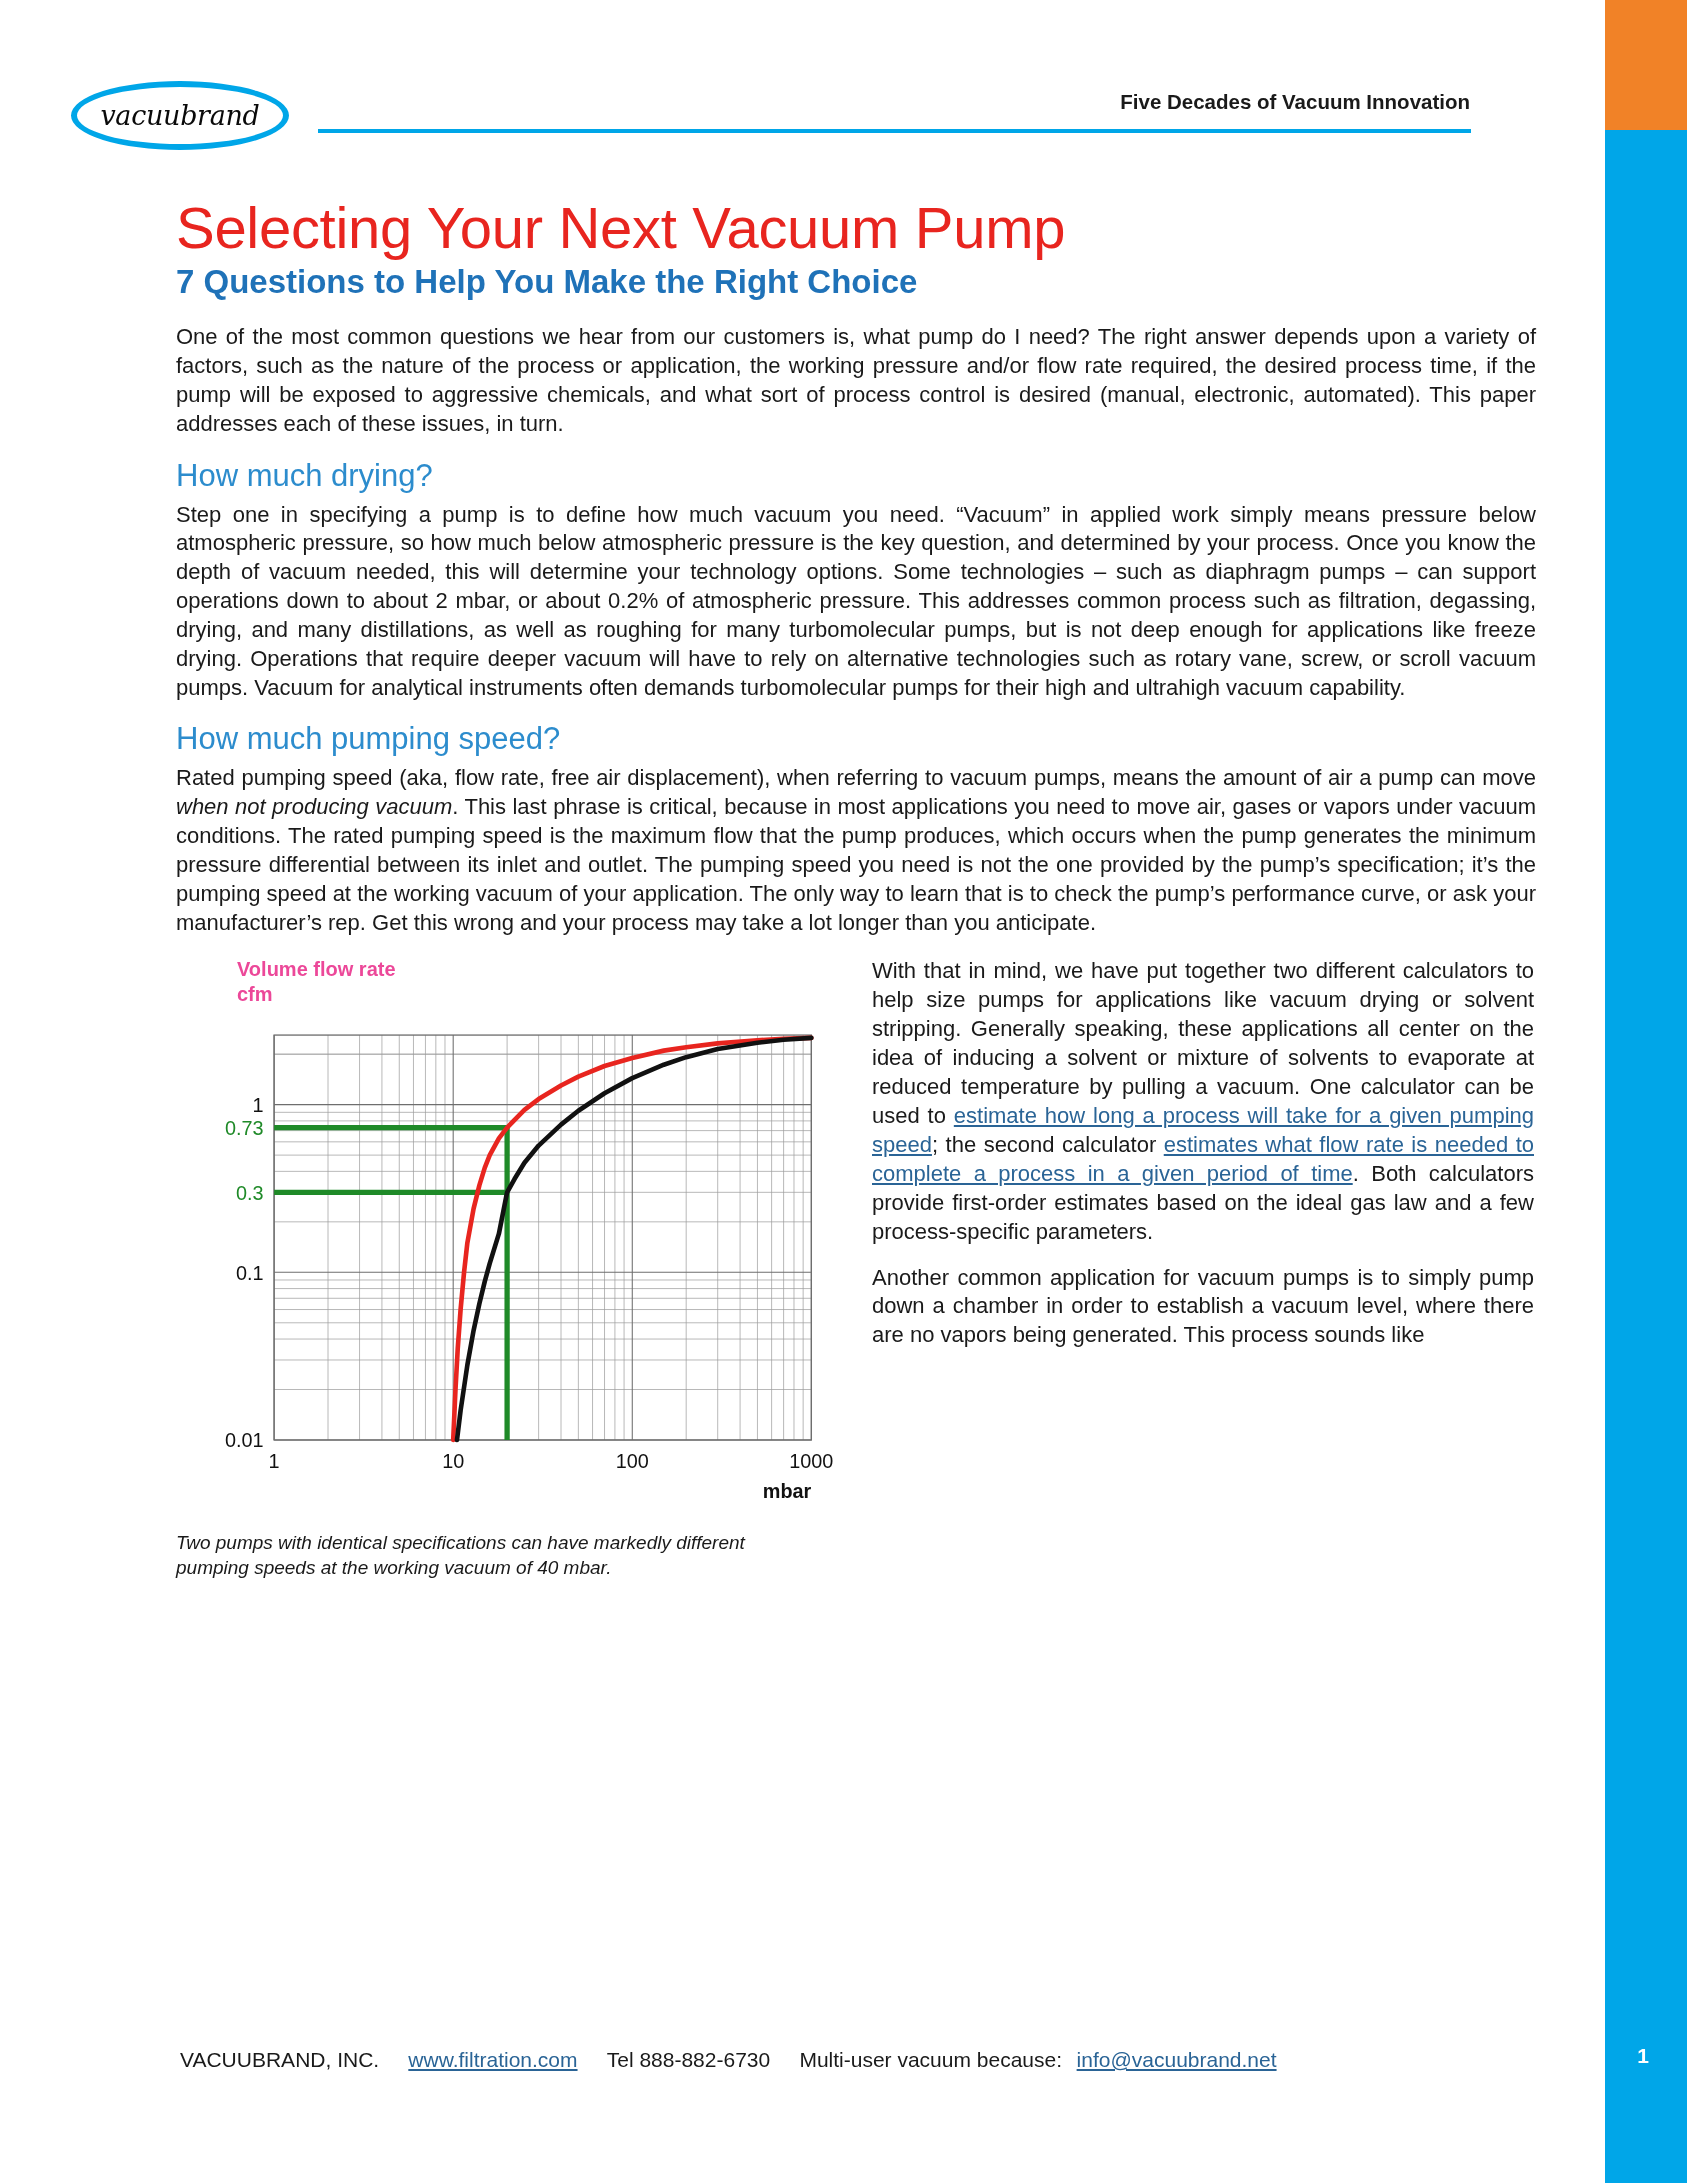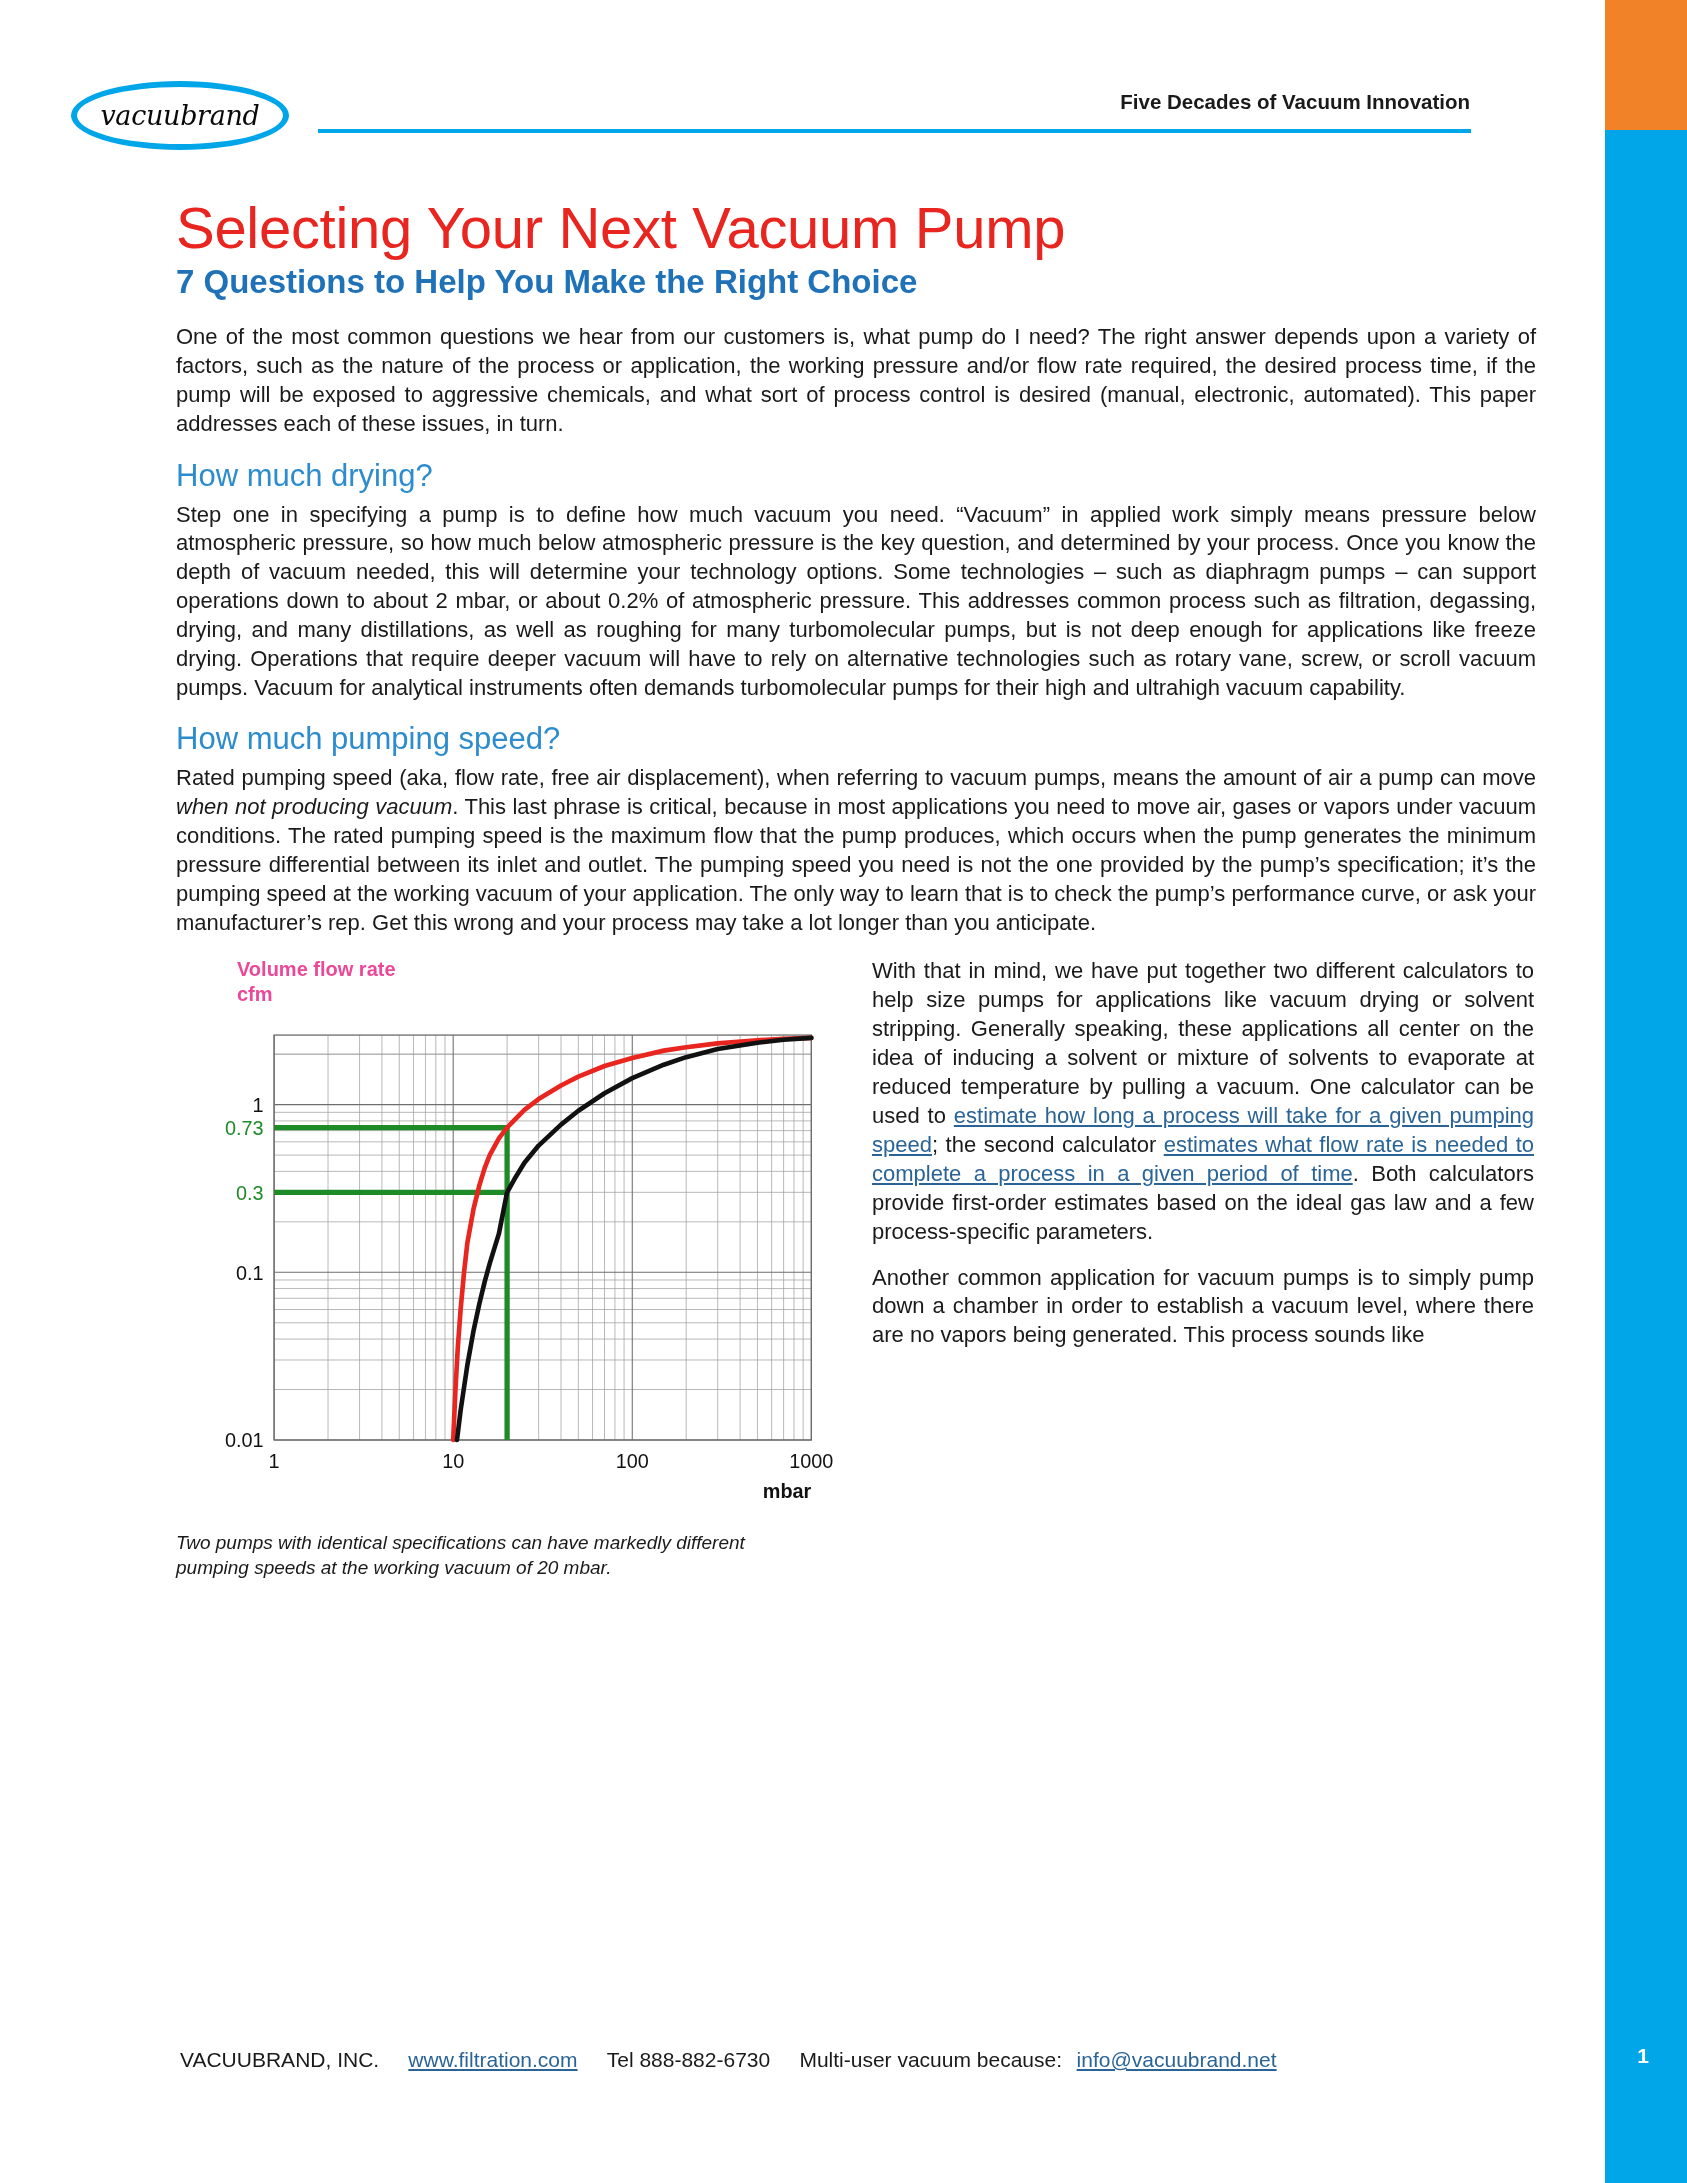--- a/index.html
+++ b/index.html
@@ -233,21 +233,21 @@
           <g id="yticklabels" font-family="Liberation Sans, sans-serif" font-size="30" text-anchor="end">
               <text x="132" y="741" fill="#111">0.01</text>
               <text x="132" y="487.5810541908328" fill="#111">0.1</text>
               <text x="132" y="366.66948879662874" fill="#1f8a28">0.3</text>
               <text x="132" y="268.7986850861517" fill="#1f8a28">0.73</text>
               <text x="132" y="234.16210838166552" fill="#111">1</text>
             </g>
           <text id="xaxis-title" x="960" y="818" font-family="Liberation Sans, sans-serif" font-size="30" font-weight="bold" fill="#111" text-anchor="end">mbar</text>
         </svg>
       </div>
-      <div class="chart-caption">Two pumps with identical specifications can have markedly different pumping speeds at the working vacuum of 20 mbar.</div>
+      <div class="chart-caption">Two pumps with identical specifications can have markedly different pumping speeds at the working vacuum of 40 mbar.</div>
     </div>
 
     <div class="col-right">
       <p><span>With that in mind, we have put together two different calculators to help size pumps for applications like vacuum drying or solvent stripping. Generally speaking, these applications all center on the idea of inducing a solvent or mixture of solvents to evaporate at reduced temperature by pulling a vacuum. One calculator can be used to </span><a class="link" href="#">estimate how long a process will take for a given pumping speed</a><span>; the second calculator </span><a class="link" href="#">estimates what flow rate is needed to complete a process in a given period of time</a><span>. Both calculators provide first-order estimates based on the ideal gas law and a few process-specific parameters.</span></p>
       <p>Another common application for vacuum pumps is to simply pump down a chamber in order to establish a vacuum level, where there are no vapors being generated. This process sounds like</p>
     </div>
 
   </div>
 </div>
 

